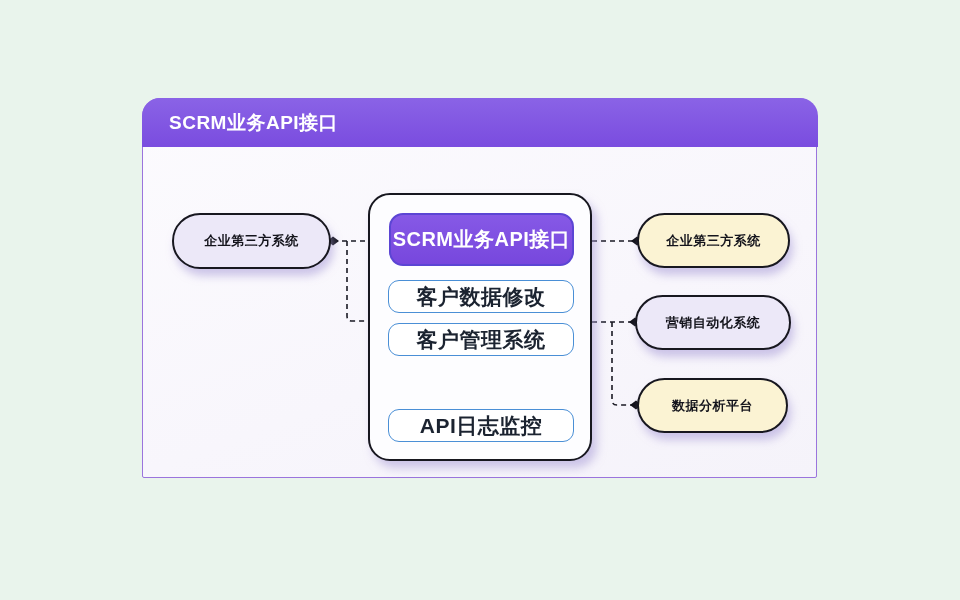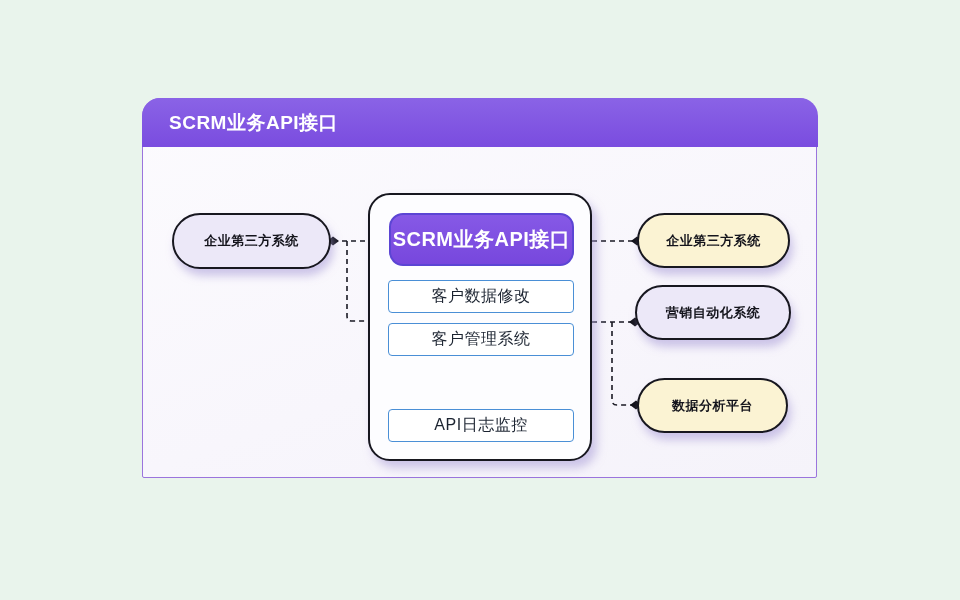--- a/index.html
+++ b/index.html
@@ -66,23 +66,23 @@
     display: flex; align-items: center; justify-content: center;
     color: #ffffff; font-size: 20px; font-weight: 700;
     letter-spacing: 0.5px;
   }
   .panel-item {
     position: absolute;
     left: 18px;
     width: 186px; height: 33px;
     background: #ffffff;
     border: 1.5px solid #4a8fd6;
-    border-radius: 4px;
+    border-radius: 11px;
     display: flex; align-items: center; justify-content: center;
-    color: #1b2330; font-size: 16px; font-weight: 400;
+    color: #1b2330; font-size: 21px; font-weight: 700;
     letter-spacing: 0.5px;
   }
   .connectors {
     position: absolute;
     left: 0; top: 0;
     width: 960px; height: 600px;
     pointer-events: none;
   }
 </style>
 </head>
@@ -127,20 +127,20 @@
       <span>客户管理系统</span>
     </div>
     <div class="panel-item" style="top:214px;">
       <span>API日志监控</span>
     </div>
   </div>
 
   <div class="pill" style="left: 637px; top: 213px; width: 153px; height: 55px; background: rgb(251, 243, 211);">
     <span>企业第三方系统</span>
   </div>
-  <div class="pill" style="left: 635px; top: 285px; width: 156px; height: 55px; background: rgb(236, 232, 248);">
+  <div class="pill" style="left: 635px; top: 295px; width: 156px; height: 55px; background: rgb(236, 232, 248);">
     <span>营销自动化系统</span>
   </div>
   <div class="pill" style="left: 637px; top: 378px; width: 151px; height: 55px; background: rgb(251, 243, 211);">
     <span>数据分析平台</span>
   </div>
 
 </div>
 
 </body></html>

